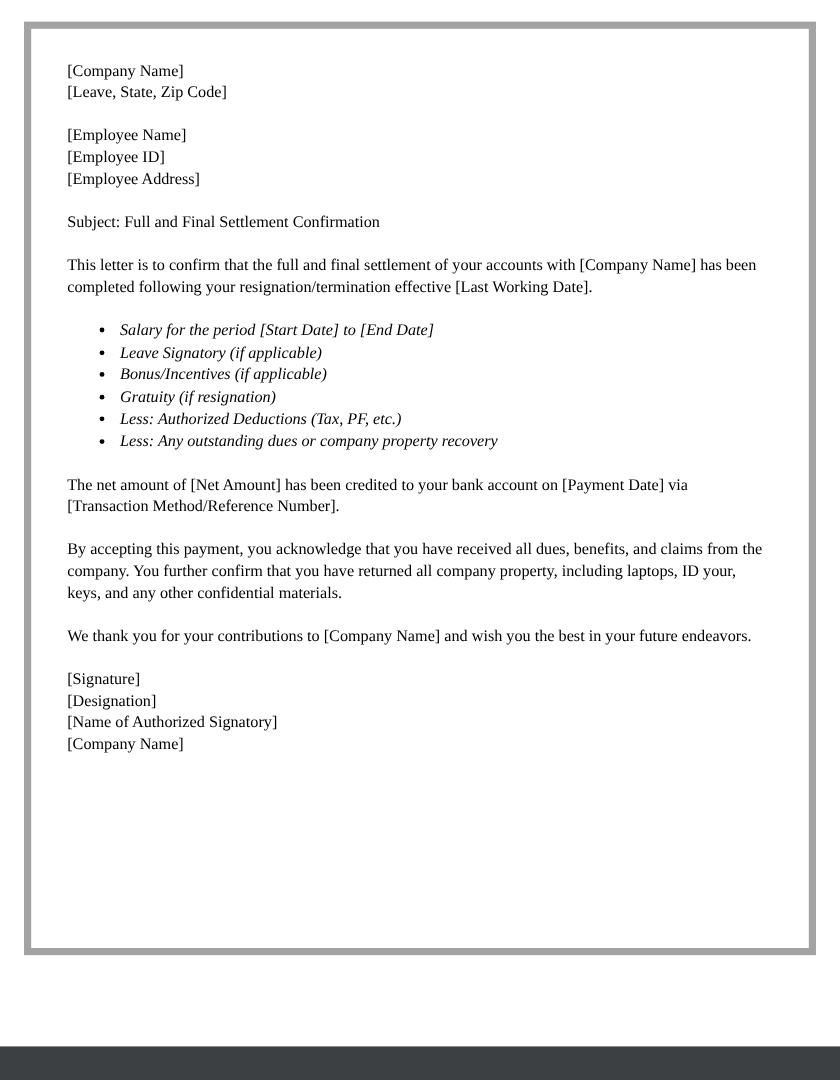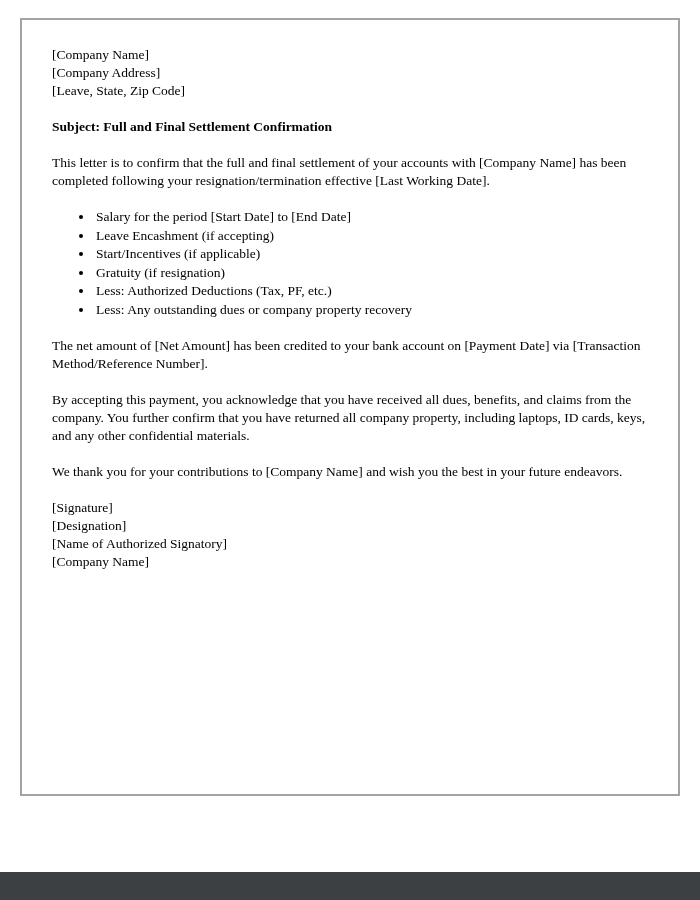--- a/index.html
+++ b/index.html
@@ -18,90 +18,95 @@
     overflow: hidden;
     background: #ffffff;
   }
   .letter {
     position: absolute;
     left: 20px;
     top: 18px;
     width: 660px;
     height: 778px;
     box-sizing: border-box;
-    border: 2px solid #a3a3a3;
+    border: 6px solid #a3a3a3;
     padding: 26px 30px 20px 30px;
     font-size: 13.5px;
     line-height: 18px;
     background: #ffffff;
   }
   .block {
     margin: 0 0 18px 0;
   }
   .block div {
     white-space: pre-wrap;
   }
   .para {
     margin: 0 0 18px 0;
   }
   .subject {
-    font-weight: bold;
+    font-weight: normal;
     margin: 0 0 18px 0;
   }
   ul.settlement-list {
     margin: 18px 0 18px 0;
     padding-left: 42px;
     list-style-type: disc;
   }
   ul.settlement-list li {
     margin: 0;
     padding-left: 2px;
     line-height: 18.5px;
+    font-style: italic;
   }
   .bottom-bar {
     position: absolute;
     left: 0;
     bottom: 0;
     width: 700px;
     height: 28px;
     background: #3d4043;
   }
 </style>
 </head>
 <body>
 
 <div class="page">
 
   <div class="letter">
 
     <div class="block">
       <div>[Company Name]</div>
-      <div>[Company Address]</div>
       <div>[Leave, State, Zip Code]</div>
     </div>
 
+    <div class="block">
+      <div>[Employee Name]</div>
+      <div>[Employee ID]</div>
+      <div>[Employee Address]</div>
+    </div>
 
     <div class="subject">Subject: Full and Final Settlement Confirmation</div>
 
 
     <div class="para">This letter is to confirm that the full and final settlement of your accounts with [Company Name] has been completed following your resignation/termination effective [Last Working Date].</div>
 
 
     <ul class="settlement-list">
       <li>Salary for the period [Start Date] to [End Date]</li>
-      <li>Leave Encashment (if accepting)</li>
-      <li>Start/Incentives (if applicable)</li>
+      <li>Leave Signatory (if applicable)</li>
+      <li>Bonus/Incentives (if applicable)</li>
       <li>Gratuity (if resignation)</li>
       <li>Less: Authorized Deductions (Tax, PF, etc.)</li>
       <li>Less: Any outstanding dues or company property recovery</li>
     </ul>
 
     <div class="para">The net amount of [Net Amount] has been credited to your bank account on [Payment Date] via [Transaction Method/Reference Number].</div>
 
-    <div class="para">By accepting this payment, you acknowledge that you have received all dues, benefits, and claims from the company. You further confirm that you have returned all company property, including laptops, ID cards, keys, and any other confidential materials.</div>
+    <div class="para">By accepting this payment, you acknowledge that you have received all dues, benefits, and claims from the company. You further confirm that you have returned all company property, including laptops, ID your, keys, and any other confidential materials.</div>
 
     <div class="para">We thank you for your contributions to [Company Name] and wish you the best in your future endeavors.</div>
 
 
     <div class="block">
       <div>[Signature]</div>
       <div>[Designation]</div>
       <div>[Name of Authorized Signatory]</div>
       <div>[Company Name]</div>
     </div>

